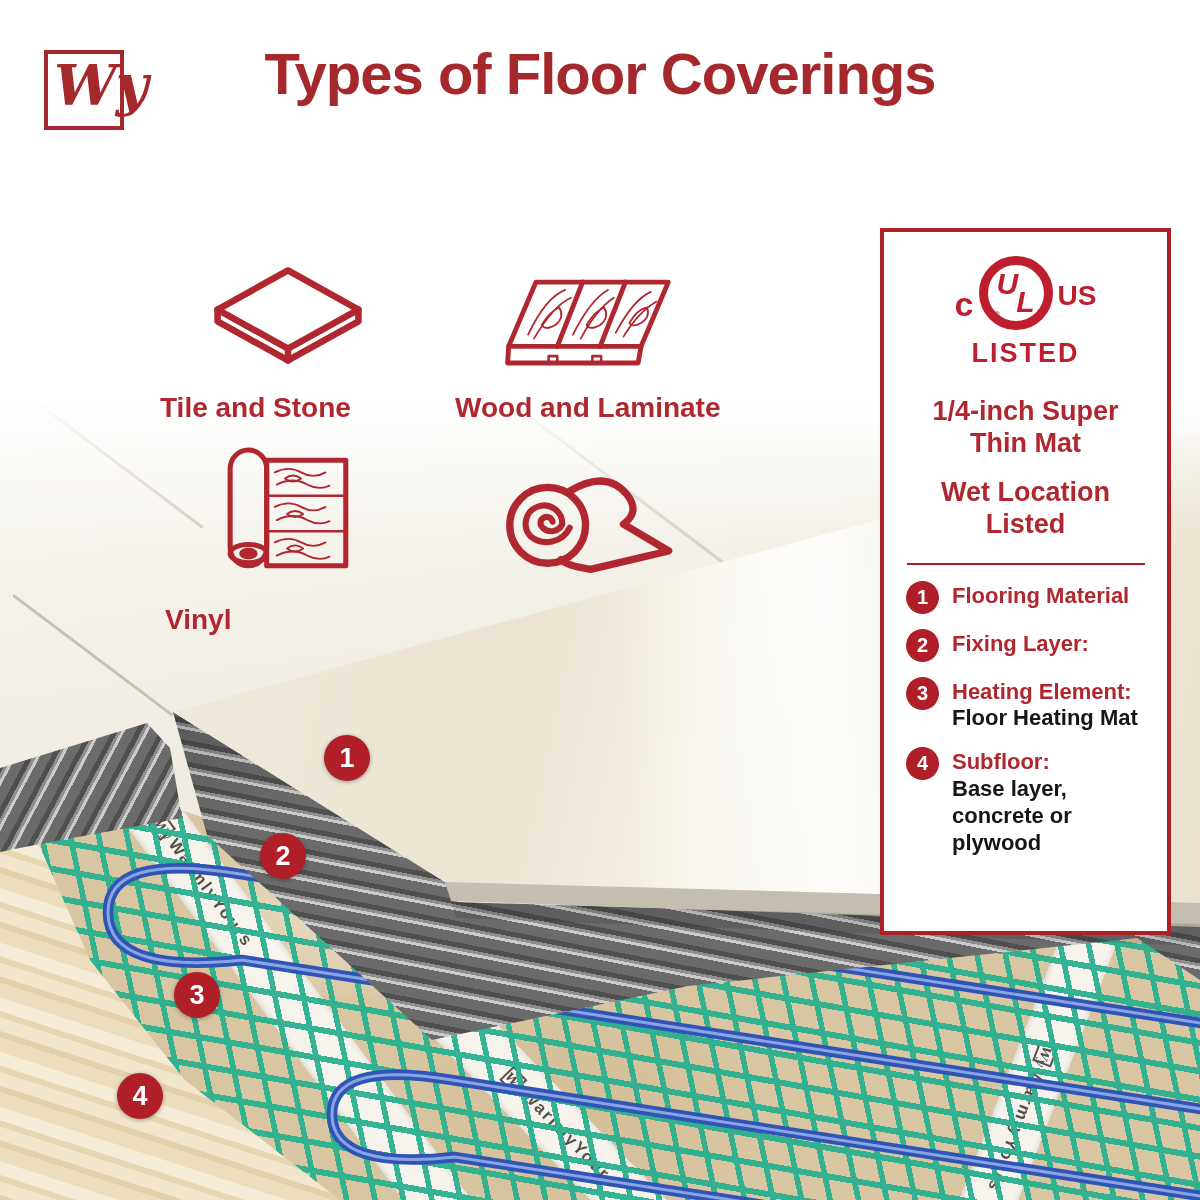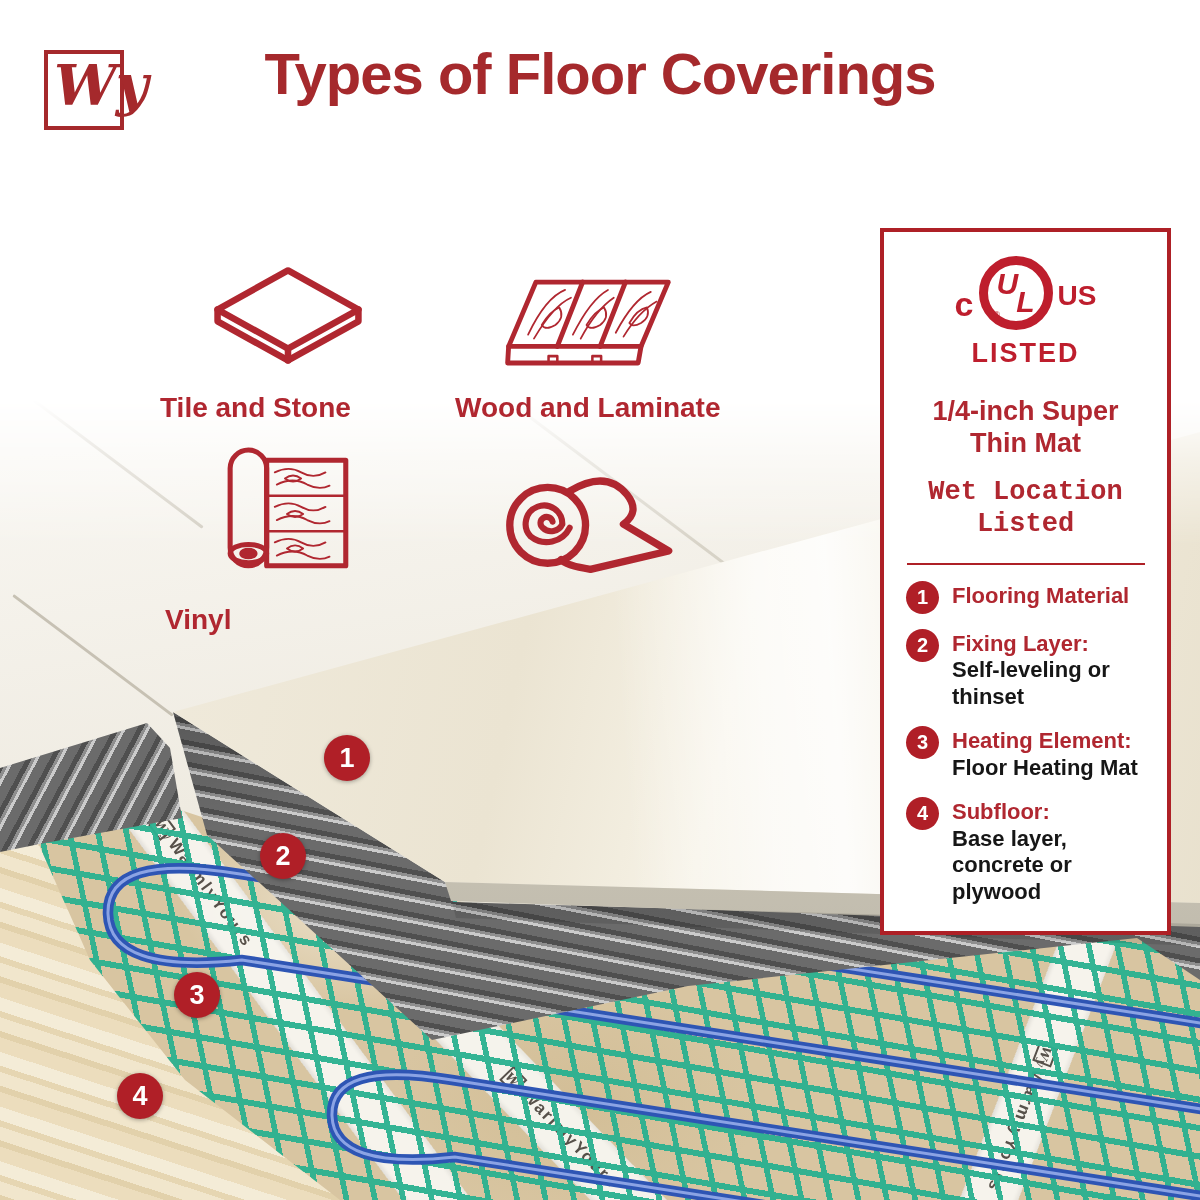--- a/index.html
+++ b/index.html
@@ -104,21 +104,21 @@
     border:4px solid var(--panel_border);z-index:10;}
   .ul-row{margin-top:24px;display:flex;align-items:flex-end;justify-content:center;gap:5px;color:#BE1E2D;}
   .ul-c{font-size:34px;font-weight:800;line-height:.9;margin-bottom:10px;}
   .ul-us{font-size:28px;font-weight:800;line-height:.9;margin-bottom:22px;}
   .ul-circle{position:relative;width:74px;height:74px;border:9px solid #BE1E2D;border-radius:50%;}
   .ul-u{position:absolute;left:9px;top:2px;font-size:30px;font-weight:800;font-style:italic;}
   .ul-l{position:absolute;right:9px;bottom:2px;font-size:30px;font-weight:800;font-style:italic;}
   .ul-reg{position:absolute;left:6px;bottom:1px;font-size:9px;}
   .ul-listed{margin-top:8px;text-align:center;font-size:27px;font-weight:800;letter-spacing:2px;color:#BE1E2D;}
   .panel-headline{margin-top:26px;padding:0 18px;text-align:center;font-size:27px;font-weight:800;line-height:1.2;color:var(--accent_red);}
-  .panel-headline.second{margin-top:16px;font-family:Liberation Mono, monospace;}
+  .panel-headline.second{margin-top:16px;}
   .panel-divider{margin:22px auto 0;width:238px;height:2px;background:var(--panel_border);}
   .panel-list{margin-top:18px;padding:0 16px 0 22px;}
   .panel-item{display:flex;align-items:flex-start;gap:13px;margin-bottom:17px;}
   .item-num{flex:0 0 33px;width:33px;height:33px;border-radius:50%;background:var(--badge_red);
     color:#fff;font-size:20px;font-weight:800;display:flex;align-items:center;justify-content:center;margin-top:-2px;}
   .item-text{font-size:22px;line-height:1.22;}
   .item-title{color:var(--accent_red);font-weight:800;}
   .item-desc{color:#161616;font-weight:600;}
 </style>
 </head>
@@ -270,21 +270,20 @@
         <div class="item-num">1</div>
         <div class="item-text">
           <div class="item-title">Flooring Material</div>
           <div class="item-desc"></div>
         </div>
       </div>
       <div class="panel-item">
         <div class="item-num">2</div>
         <div class="item-text">
           <div class="item-title">Fixing Layer:</div>
-          <div class="item-desc">Self-leveling or thinset</div>
         </div>
       </div>
       <div class="panel-item">
         <div class="item-num">3</div>
         <div class="item-text">
           <div class="item-title">Heating Element:</div>
           <div class="item-desc">Floor Heating Mat</div>
         </div>
       </div>
       <div class="panel-item">

